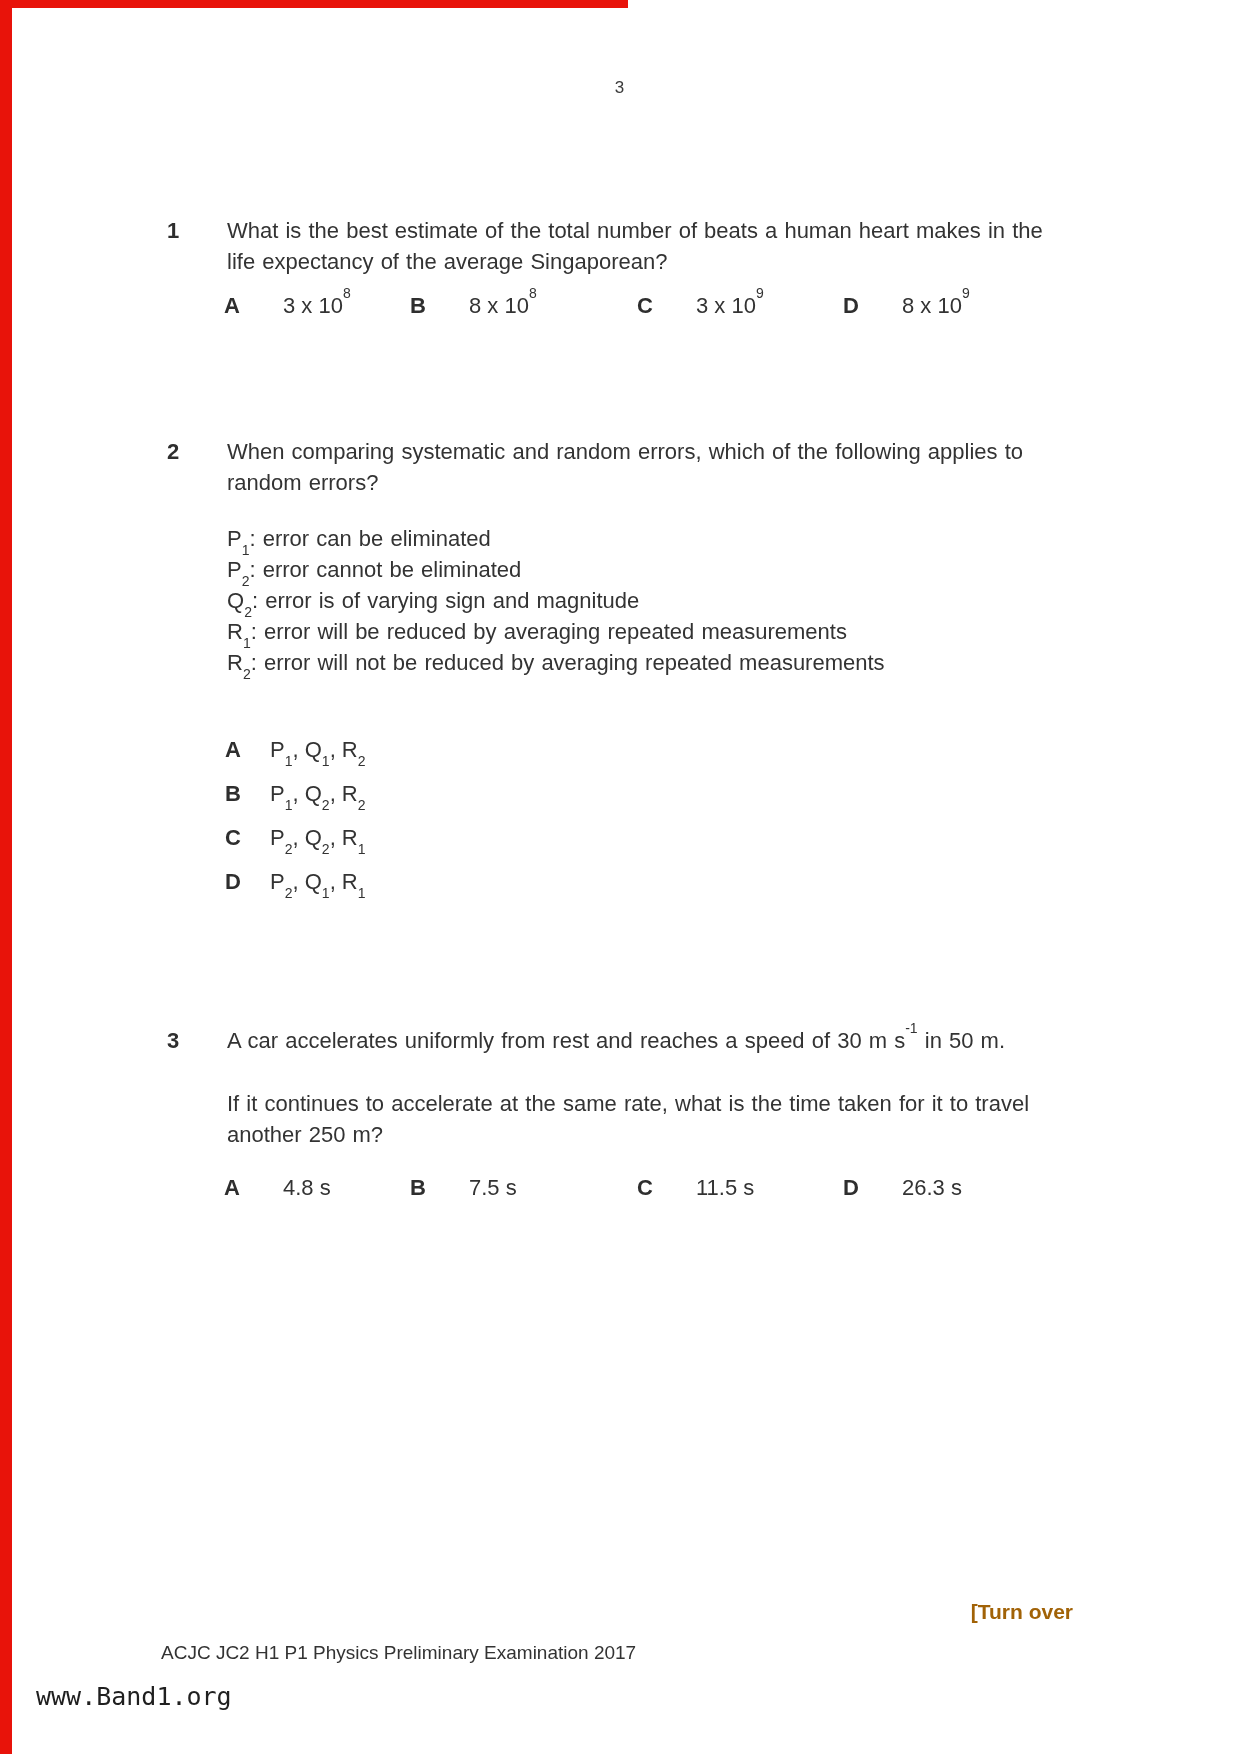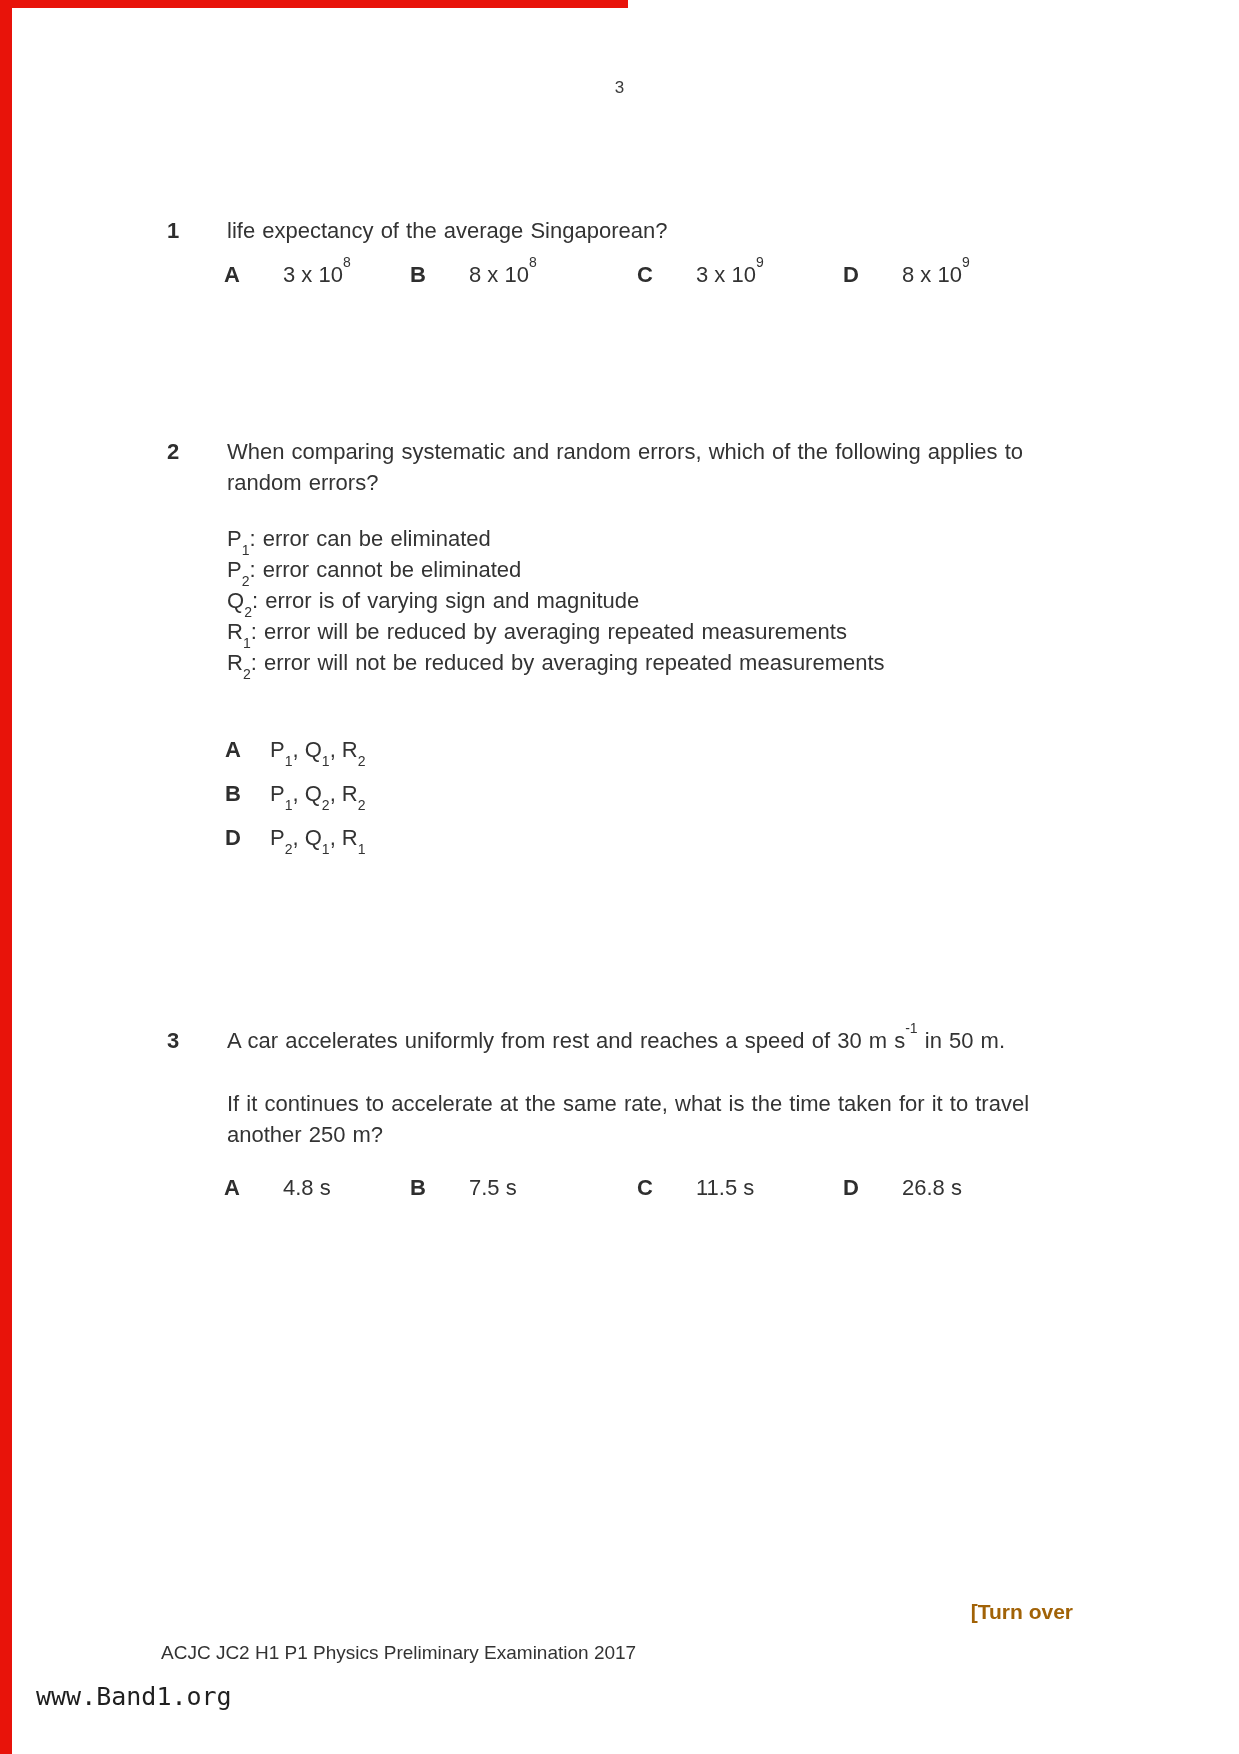--- a/index.html
+++ b/index.html
@@ -79,20 +79,21 @@
 <div class="page">
   <div class="edge-left" style="background: rgb(232, 19, 10);"></div>
   <div class="edge-top" style="background: rgb(232, 19, 10);"></div>
 
   <div class="pagenum">3</div>
 
   <div class="questions">
       <div class="question q-1">
         <div class="qnum">1</div>
         <div class="para p-0">
+          <div class="qline">What is the best estimate of the total number of beats a human heart makes in the</div>
           <div class="qline">life expectancy of the average Singaporean?</div>
         </div>
         <div class="options options-row">
           <div class="opt opt-0"><span class="opt-label">A</span><span class="opt-value">3 x 10<sup>8</sup></span></div>
           <div class="opt opt-1"><span class="opt-label">B</span><span class="opt-value">8 x 10<sup>8</sup></span></div>
           <div class="opt opt-2"><span class="opt-label">C</span><span class="opt-value">3 x 10<sup>9</sup></span></div>
           <div class="opt opt-3"><span class="opt-label">D</span><span class="opt-value">8 x 10<sup>9</sup></span></div>
         </div>
       </div>
       <div class="question q-2">
@@ -104,37 +105,38 @@
         <div class="para p-1">
           <div class="qline">P<sub>1</sub>: error can be eliminated</div>
           <div class="qline">P<sub>2</sub>: error cannot be eliminated</div>
           <div class="qline">Q<sub>2</sub>: error is of varying sign and magnitude</div>
           <div class="qline">R<sub>1</sub>: error will be reduced by averaging repeated measurements</div>
           <div class="qline">R<sub>2</sub>: error will not be reduced by averaging repeated measurements</div>
         </div>
         <div class="options options-col">
           <div class="opt opt-0"><span class="opt-label">A</span><span class="opt-value">P<sub>1</sub>, Q<sub>1</sub>, R<sub>2</sub></span></div>
           <div class="opt opt-1"><span class="opt-label">B</span><span class="opt-value">P<sub>1</sub>, Q<sub>2</sub>, R<sub>2</sub></span></div>
+          <div class="opt opt-2"><span class="opt-label">C</span><span class="opt-value">P<sub>2</sub>, Q<sub>2</sub>, R<sub>1</sub></span></div>
           <div class="opt opt-3"><span class="opt-label">D</span><span class="opt-value">P<sub>2</sub>, Q<sub>1</sub>, R<sub>1</sub></span></div>
         </div>
       </div>
       <div class="question q-3">
         <div class="qnum">3</div>
         <div class="para p-0">
           <div class="qline">A car accelerates uniformly from rest and reaches a speed of 30 m s<sup>-1</sup> in 50 m.</div>
         </div>
         <div class="para p-1">
           <div class="qline">If it continues to accelerate at the same rate, what is the time taken for it to travel</div>
           <div class="qline">another 250 m?</div>
         </div>
         <div class="options options-row">
           <div class="opt opt-0"><span class="opt-label">A</span><span class="opt-value">4.8 s</span></div>
           <div class="opt opt-1"><span class="opt-label">B</span><span class="opt-value">7.5 s</span></div>
           <div class="opt opt-2"><span class="opt-label">C</span><span class="opt-value">11.5 s</span></div>
-          <div class="opt opt-3"><span class="opt-label">D</span><span class="opt-value">26.8 s</span></div>
+          <div class="opt opt-3"><span class="opt-label">D</span><span class="opt-value">26.3 s</span></div>
         </div>
       </div>
     </div>
 
   <div class="turn-over">[Turn over</div>
   <div class="exam-line">ACJC JC2 H1 P1 Physics Preliminary Examination 2017</div>
   <div class="watermark">www.Band1.org</div>
 </div>
 
 </body></html>

